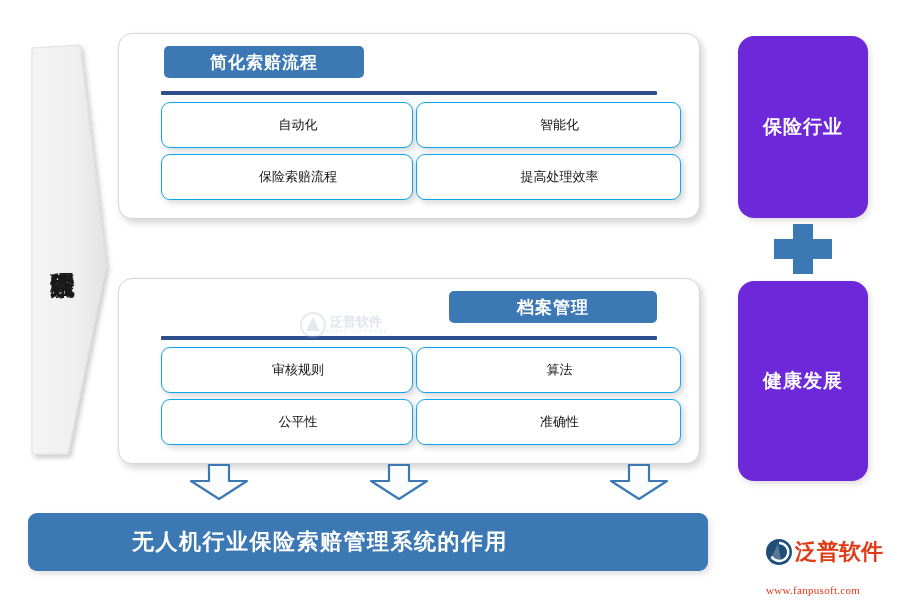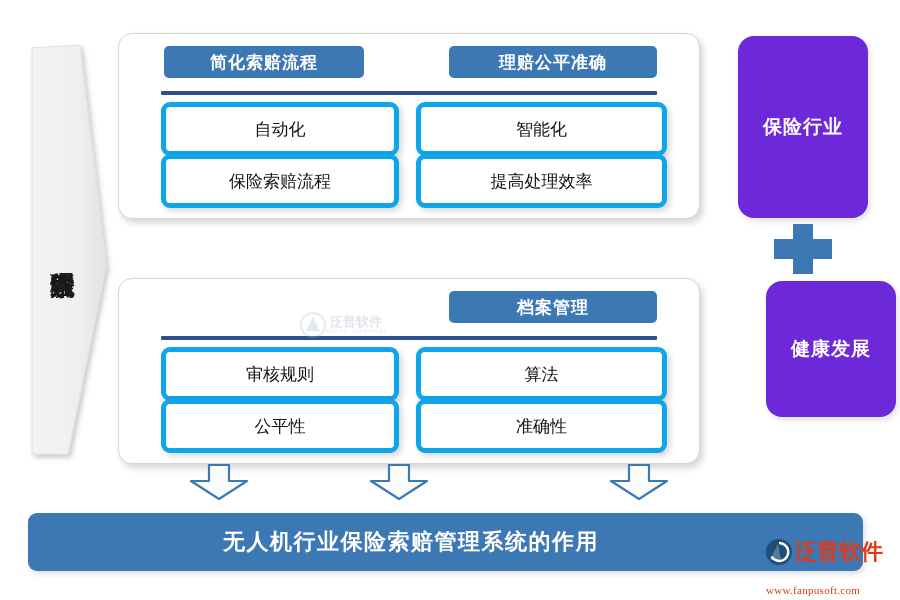--- a/index.html
+++ b/index.html
@@ -45,53 +45,53 @@
   .hdr-b{left:330px;width:208px;}
 
   .divider{
     position:absolute;left:42px;top:57px;width:496px;height:4px;
     background:#2d4f8e;border-radius:1px;
   }
 
   .cardwrap{position:absolute;left:0;top:68px;width:100%;}
   .card{
     position:absolute;height:44px;
-    background:#ffffff;border:5px solid #0ea5e9;border-radius:9px;
+    background:#ffffff;border:1px solid #0ea5e9;border-radius:9px;
     box-shadow:3px 3px 6px rgba(0,0,0,0.16);
     display:flex;align-items:center;justify-content:center;
-    color:#111111;font-size:17px;
+    color:#111111;font-size:13px;padding-left:22px;
   }
   .card.c1{left:42px;width:228px;}
   .card.c2{left:297px;width:241px;}
   .card.r1{top:0px;}
   .card.r2{top:52px;}
 
   
   .rblock{
     position:absolute;left:738px;width:130px;
     background:#6d28d9;border-radius:16px;
     color:#ffffff;font-size:19px;font-weight:bold;
     display:flex;align-items:center;justify-content:center;
     letter-spacing:1px;
     box-shadow:2px 3px 6px rgba(0,0,0,0.13);
   }
   #rblock-top{top:36px;height:182px;}
-  #rblock-bottom{top:281px;height:136px;margin-left:28px;}
+  #rblock-bottom{top:281px;height:200px;}
 
   #plus-shape{position:absolute;left:774px;top:224px;width:58px;height:50px;}
 
   
   .down-arrow{position:absolute;top:464px;width:62px;height:36px;}
 
   
   #banner{
-    position:absolute;left:28px;top:513px;width:808px;height:58px;
+    position:absolute;left:28px;top:513px;width:680px;height:58px;
     background:#3c78b4;border-radius:9px;
     box-shadow:2px 3px 6px rgba(0,0,0,0.13);
-    display:flex;align-items:center;justify-content:center;padding-left:27px;
+    display:flex;align-items:center;justify-content:center;
   }
   #banner-text{
     color:#ffffff;font-size:22px;font-weight:bold;letter-spacing:1.5px;
     position:relative;left:-48px;
   }
 
   
   #watermark{
     position:absolute;left:300px;top:308px;width:140px;height:34px;
     opacity:0.28;display:flex;align-items:center;
@@ -131,21 +131,20 @@
         </filter>
       </defs>
       <path d="M4,6 L52,3 L78,224 L40,412 L4,412 Z" fill="url(#gLeft)" stroke="#e0e0e0" stroke-width="1" filter="url(#softShadow)"></path>
     </svg>
     <div id="left-arrow-label">保险索赔管理系统</div>
   </div>
 
   <div class="panel" id="panel-top">
     <div class="hdr-row">
       <div class="hdr hdr-a">简化索赔流程</div>
-      <div class="hdr hdr-b">理赔公平准确</div>
     </div>
     <div class="divider"></div>
     <div class="cardwrap">
       <div class="card c1 r1">自动化</div>
       <div class="card c2 r1">智能化</div>
       <div class="card c1 r2">保险索赔流程</div>
       <div class="card c2 r2">提高处理效率</div>
     </div>
   </div>
 

